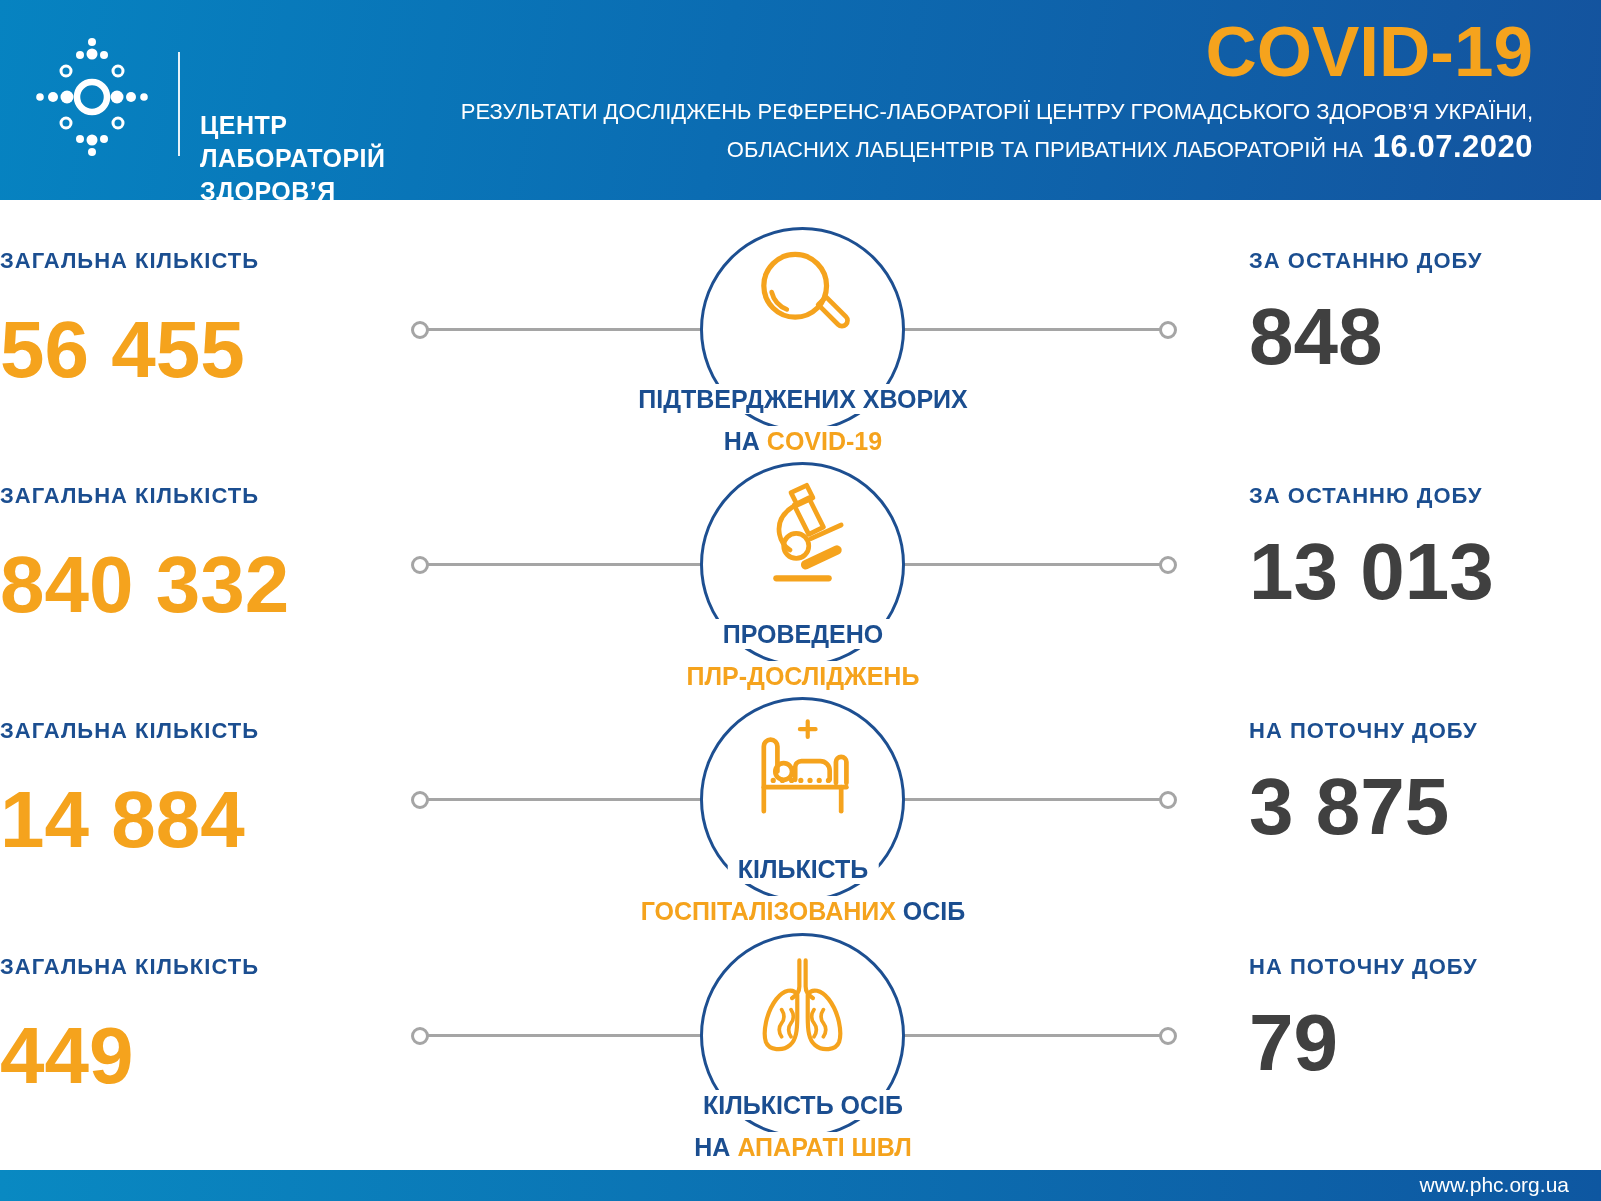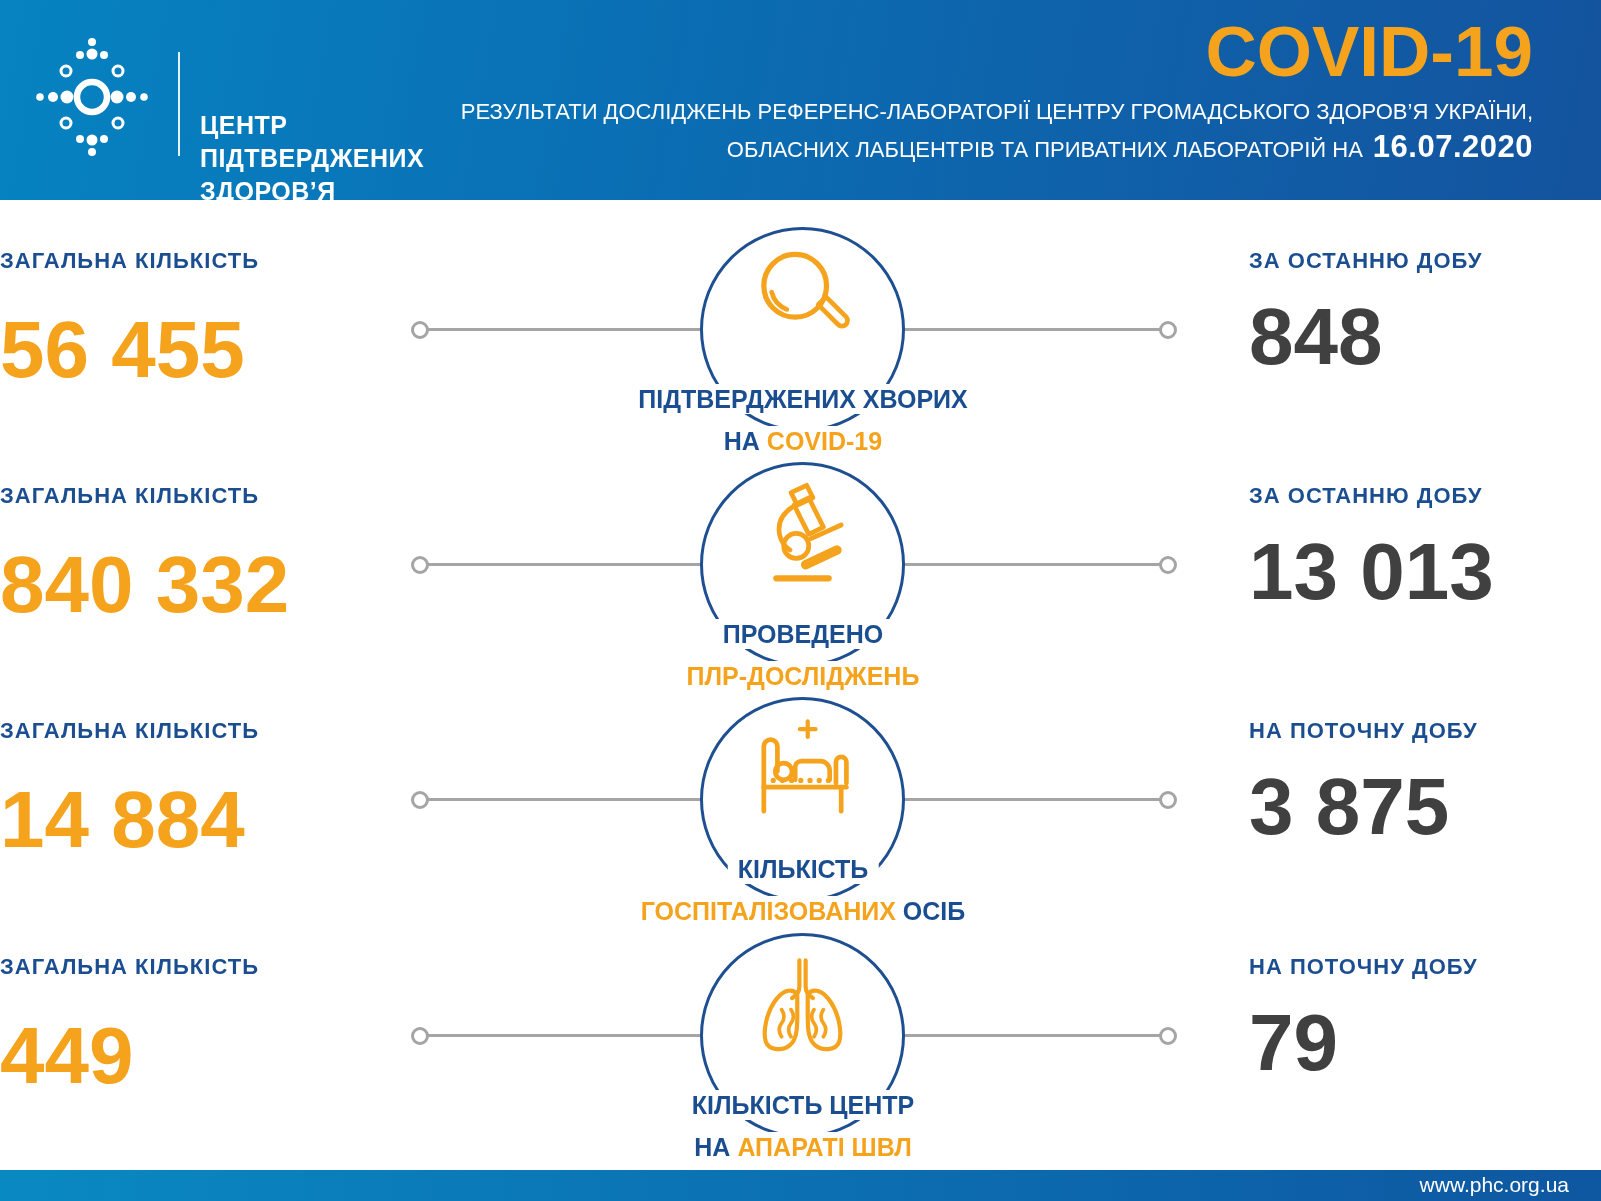--- a/index.html
+++ b/index.html
@@ -80,21 +80,21 @@
         <circle cx="60" cy="60" r="15" stroke-width="6.5"></circle>
         <circle cx="34" cy="34" r="5" stroke-width="3"></circle>
         <circle cx="86" cy="34" r="5" stroke-width="3"></circle>
         <circle cx="34" cy="86" r="5" stroke-width="3"></circle>
         <circle cx="86" cy="86" r="5" stroke-width="3"></circle>
       </g>
     </svg>
     <div class="logo-sep"></div>
     <div class="logo-text">
       <div>ЦЕНТР</div>
-      <div>ПІДТВЕРДЖЕНИХ</div>
+      <div>ЛАБОРАТОРІЙ</div>
       <div>ЗДОРОВ’Я</div>
     </div>
     <div class="covid-title">COVID-19</div>
     <div class="subtitle sub1">РЕЗУЛЬТАТИ ДОСЛІДЖЕНЬ РЕФЕРЕНС-ЛАБОРАТОРІЇ ЦЕНТРУ ГРОМАДСЬКОГО ЗДОРОВ’Я УКРАЇНИ,</div>
     <div class="subtitle sub2">
       <span>ОБЛАСНИХ ЛАБЦЕНТРІВ ТА ПРИВАТНИХ ЛАБОРАТОРІЙ НА</span>
       <span class="date">16.07.2020</span>
     </div>
   </header>
 
@@ -217,21 +217,21 @@
           <path d="M58,10 v25 q0,7 7,11"></path>
           <path d="M50,43 C46,36 37,38 30,47 C20,60 17,79 20,88 C23,96 36,97 43,91 C49,86 50,77 50,64 Z"></path>
           <path d="M60,43 C64,36 73,38 80,47 C90,60 93,79 90,88 C87,96 74,97 67,91 C61,86 60,77 60,64 Z"></path>
           <path d="M35,57 q4.5,7 0,13 q-4.5,6 0,13 M44,57 q4.5,7 0,13 q-4.5,6 0,13" stroke-width="3.5"></path>
           <path d="M66,57 q-4.5,7 0,13 q4.5,6 0,13 M75,57 q-4.5,7 0,13 q4.5,6 0,13" stroke-width="3.5"></path>
         </g>
       </svg>
     </div>
     <div class="circle-caption">
         <div class="cap-line">
-          <span class="cap-blue">КІЛЬКІСТЬ ЦЕНТР</span>
+          <span class="cap-blue">КІЛЬКІСТЬ ОСІБ</span>
         </div>
         <div class="cap-line">
           <span class="cap-blue">НА </span>
           <span class="cap-orange">АПАРАТІ ШВЛ</span>
         </div>
       </div>
     <div class="stat-right">
       <div class="stat-label">НА ПОТОЧНУ ДОБУ</div>
       <div class="stat-value val-blue">79</div>
     </div>

